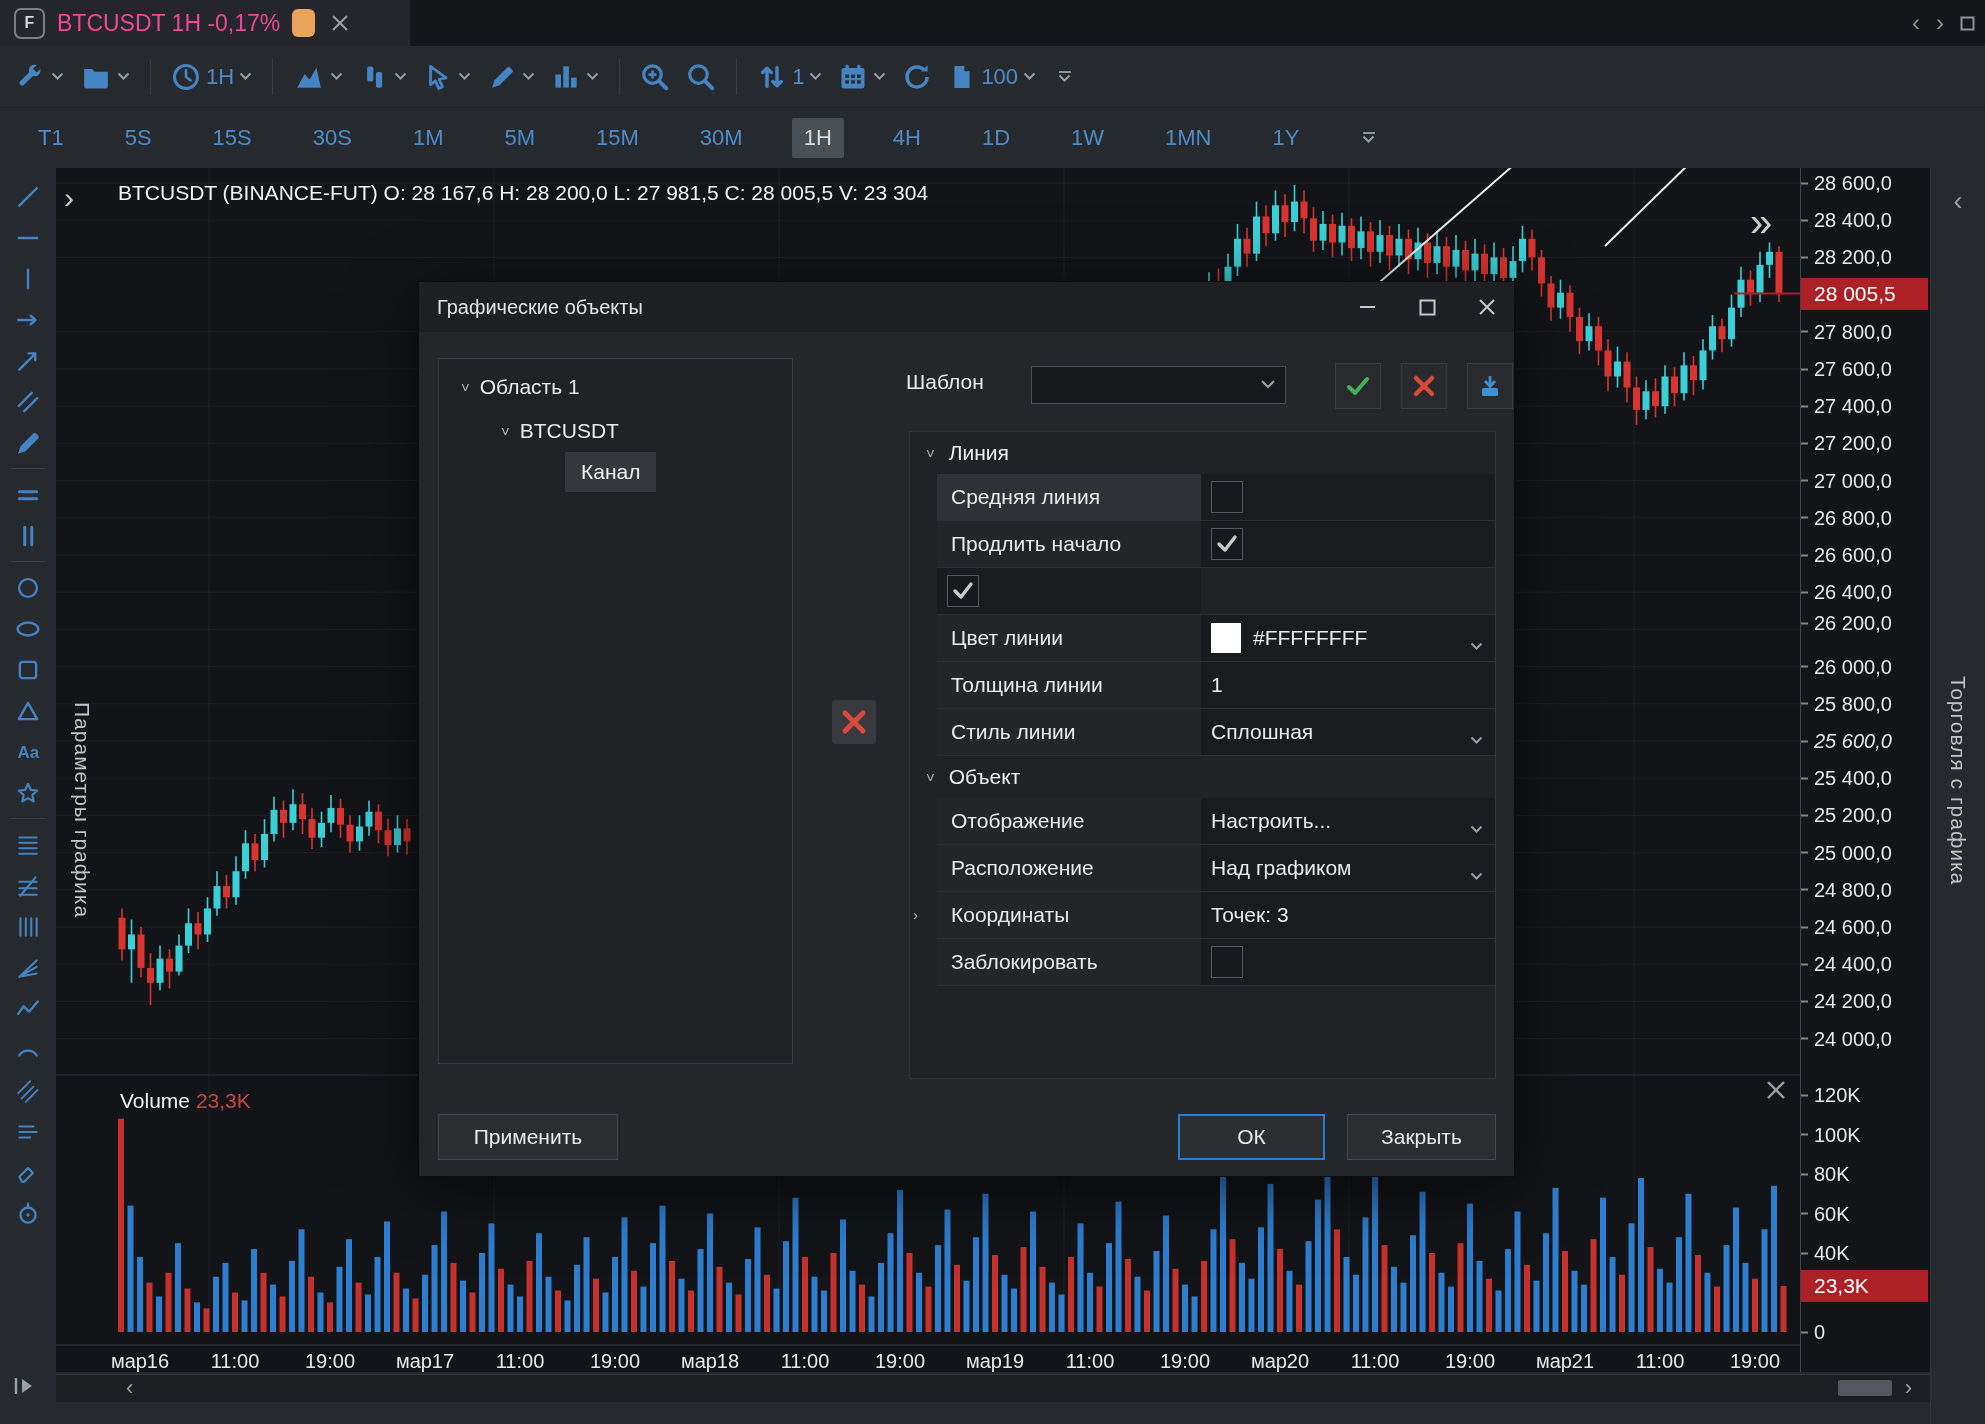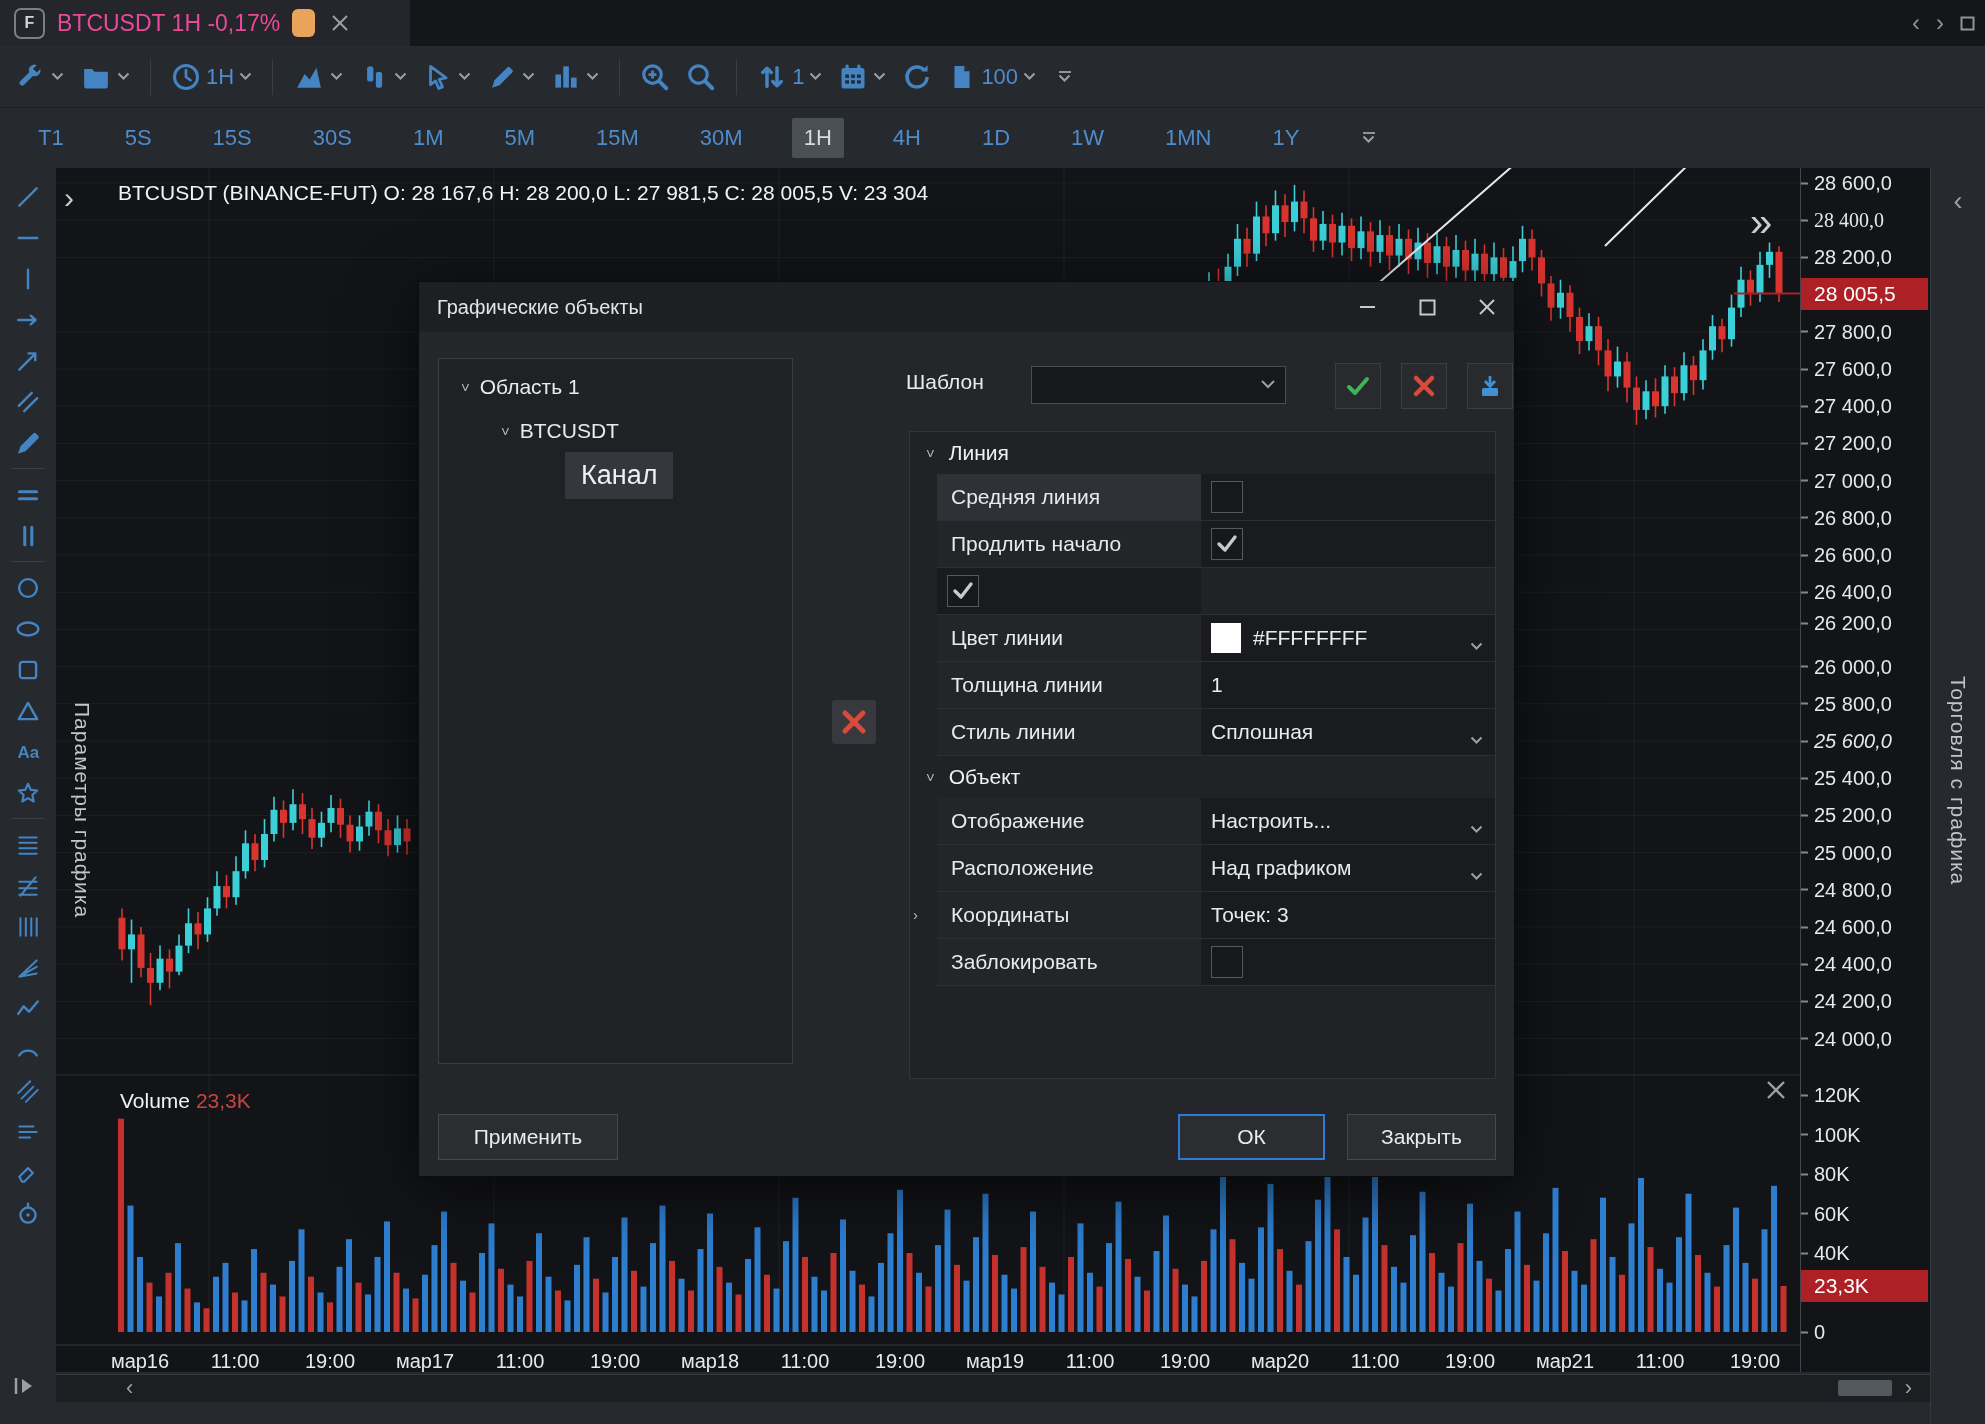--- a/index.html
+++ b/index.html
@@ -63,21 +63,21 @@
           border:1px solid #0b0c0e;box-sizing:border-box;box-shadow:0 12px 60px rgba(0,0,0,.65);z-index:20;}
   .dhead{position:absolute;left:0;top:0;right:0;height:50px;background:#1d1f22;display:flex;align-items:center;
          padding:0 18px;box-sizing:border-box;}
   .dtitle{font-size:20px;color:#e2e4e7;}
   .dctrls{position:absolute;right:14px;top:0;height:50px;display:flex;align-items:center;gap:34px;}
   .dctrl{width:26px;height:26px;display:flex;align-items:center;justify-content:center;cursor:pointer;}
   .dtree{position:absolute;left:19px;top:76px;width:355px;height:706px;background:#1f2124;
          border:1px solid #3a3d43;box-sizing:border-box;}
   .treerow{display:flex;align-items:center;gap:10px;font-size:21px;color:#e8eaec;}
   .chev{color:#b4b7bb;font-size:15px;}
-  .kanal{position:absolute;left:126px;top:93px;background:#34373c;padding:8px 16px;font-size:27px;color:#eef0f2;}
+  .kanal{position:absolute;left:126px;top:93px;background:#34373c;padding:8px 16px;font-size:21px;color:#eef0f2;}
   .tlabel2{position:absolute;left:487px;top:88px;font-size:21px;color:#e8eaec;}
   .tdrop{position:absolute;left:612px;top:84px;width:255px;height:38px;background:#17181b;
          border:1px solid #4a4e55;box-sizing:border-box;}
   .tdrop .dd{position:absolute;right:10px;top:13px;}
   .tplbtn{position:absolute;top:81px;width:46px;height:46px;background:#282a2e;border:1px solid #3a3d42;
           box-sizing:border-box;display:flex;align-items:center;justify-content:center;cursor:pointer;}
   .delbtn{position:absolute;left:413px;top:418px;width:44px;height:44px;background:#37393e;border-radius:3px;
           display:flex;align-items:center;justify-content:center;cursor:pointer;}
   .props{position:absolute;left:490px;top:149px;width:587px;height:648px;background:#202225;
          border:1px solid #333539;box-sizing:border-box;}
@@ -913,21 +913,21 @@
 
   <div class="leftvlabel">
       <div class="vlabel">Параметры графика</div>
     </div>
 
   <div class="axiscol" id="axiscol">
       <div class="ptick" style="top: 15px;">
         <div class="dash"></div>
         <div class="txt">28 600,0</div>
       </div>
-      <div class="ptick" style="top: 52.2px; font-family: Liberation Serif, serif;">
+      <div class="ptick" style="top: 52.2px;">
         <div class="dash"></div>
         <div class="txt">28 400,0</div>
       </div>
       <div class="ptick" style="top: 89.4px;">
         <div class="dash"></div>
         <div class="txt">28 200,0</div>
       </div>
       <div class="ptick" style="top: 163.8px;">
         <div class="dash"></div>
         <div class="txt">27 800,0</div>

